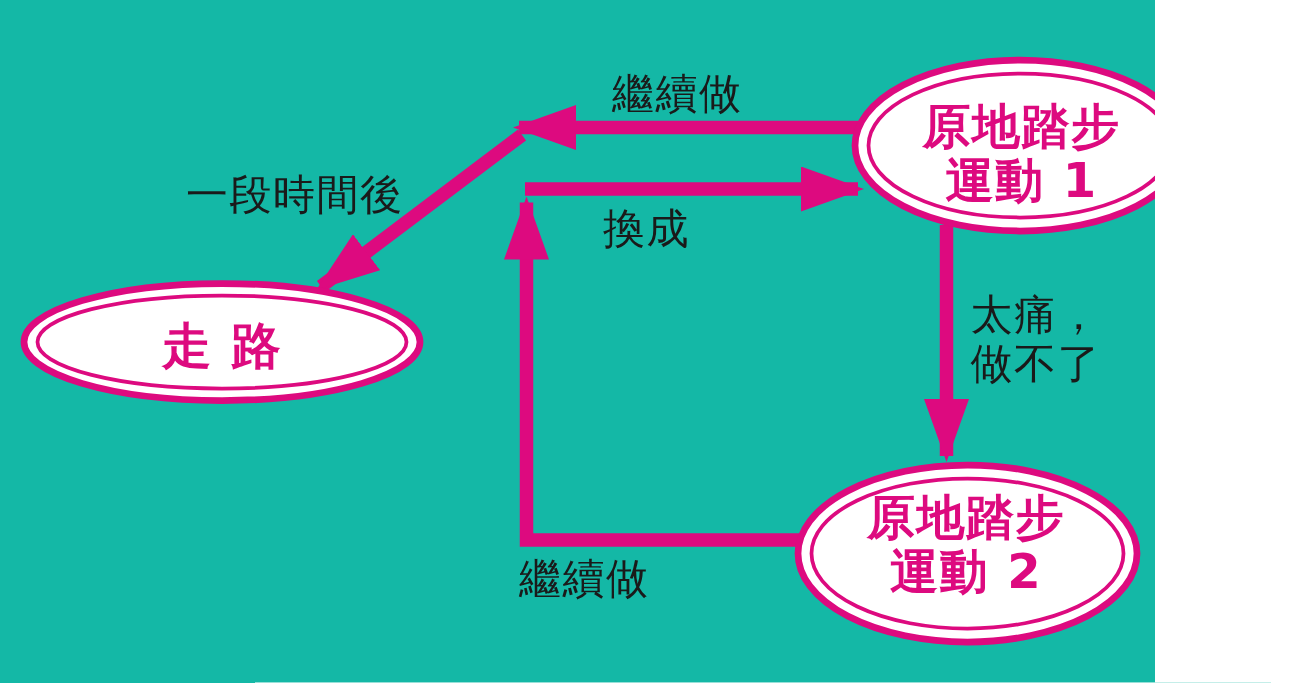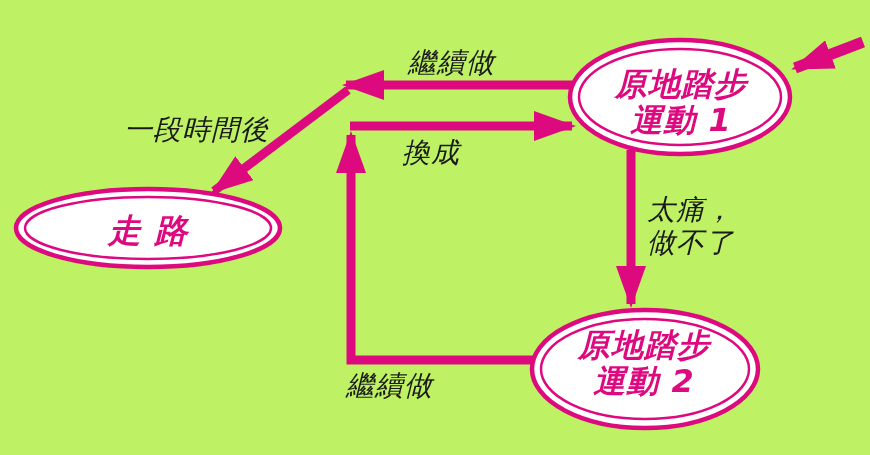--- a/index.html
+++ b/index.html
@@ -6,25 +6,24 @@
     --accent: #DD0A7F;
     --text: #1A1A1A;
   }
   html, body {
     margin: 0;
     padding: 0;
     background: #ffffff;
   }
   .stage {
     position: relative;
-    width: 870px;
+    width: 770px;
     height: 455px;
-    background: #bef264;
+    background: #14b8a6;
     overflow: hidden;
-    font-style: italic;
   }
   svg {
     display: block;
     font-family: "DejaVu Sans", sans-serif;
   }
   .arrow {
     stroke: var(--accent);
     fill: none;
     stroke-width: 9;
   }

